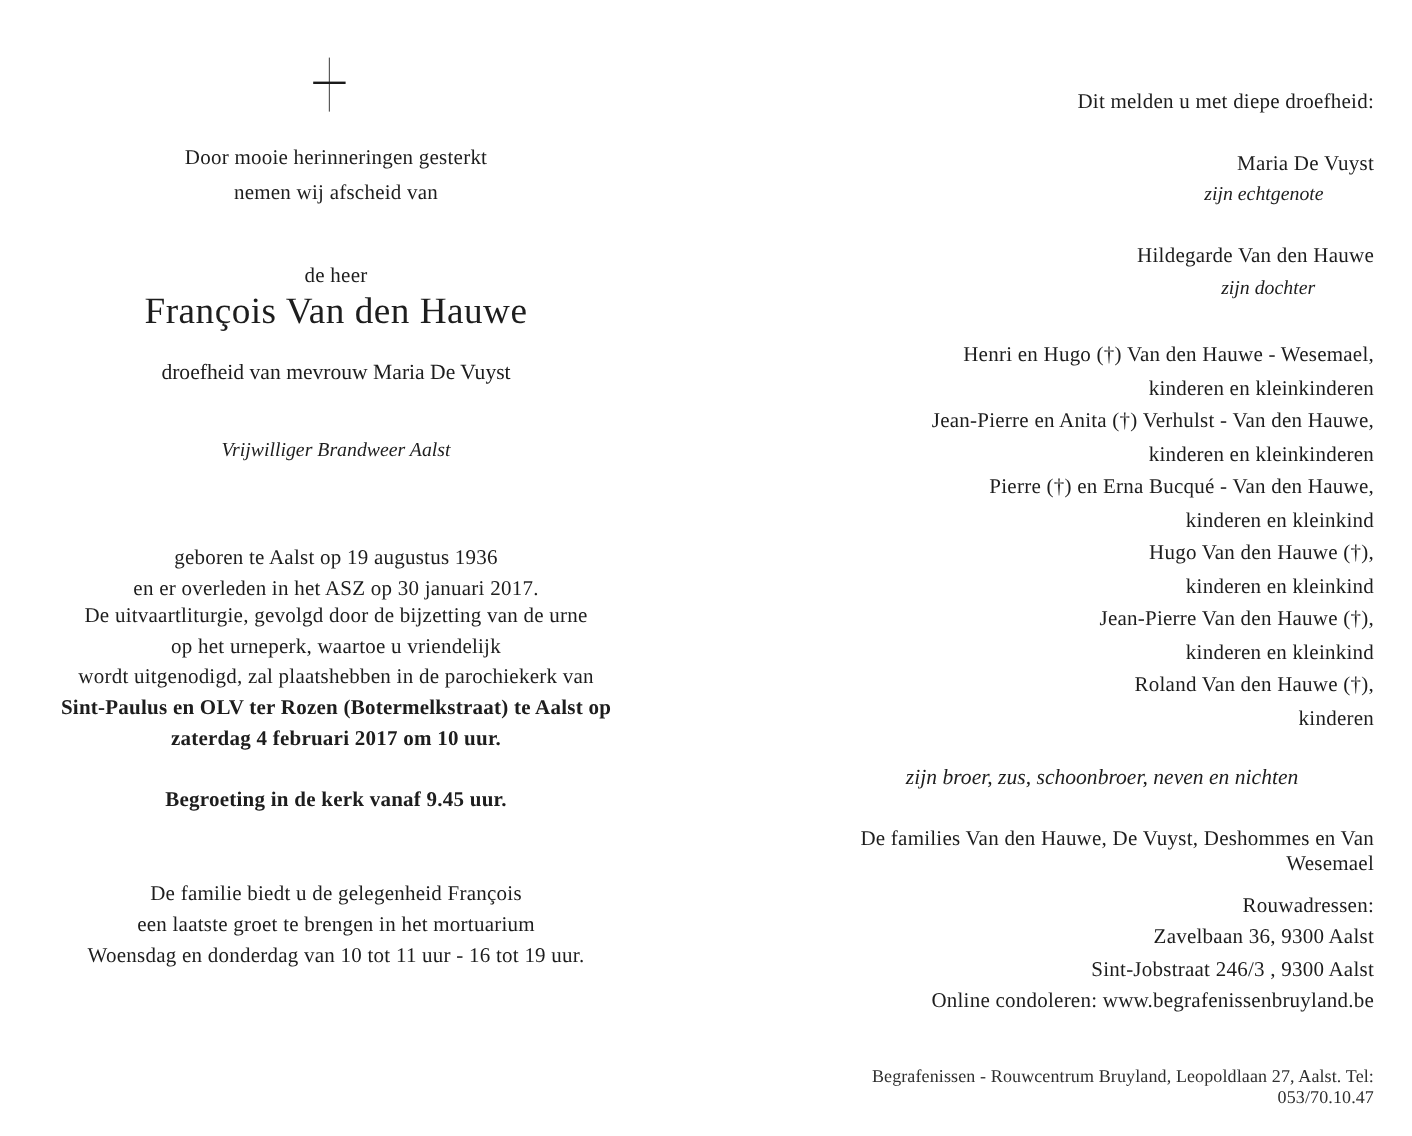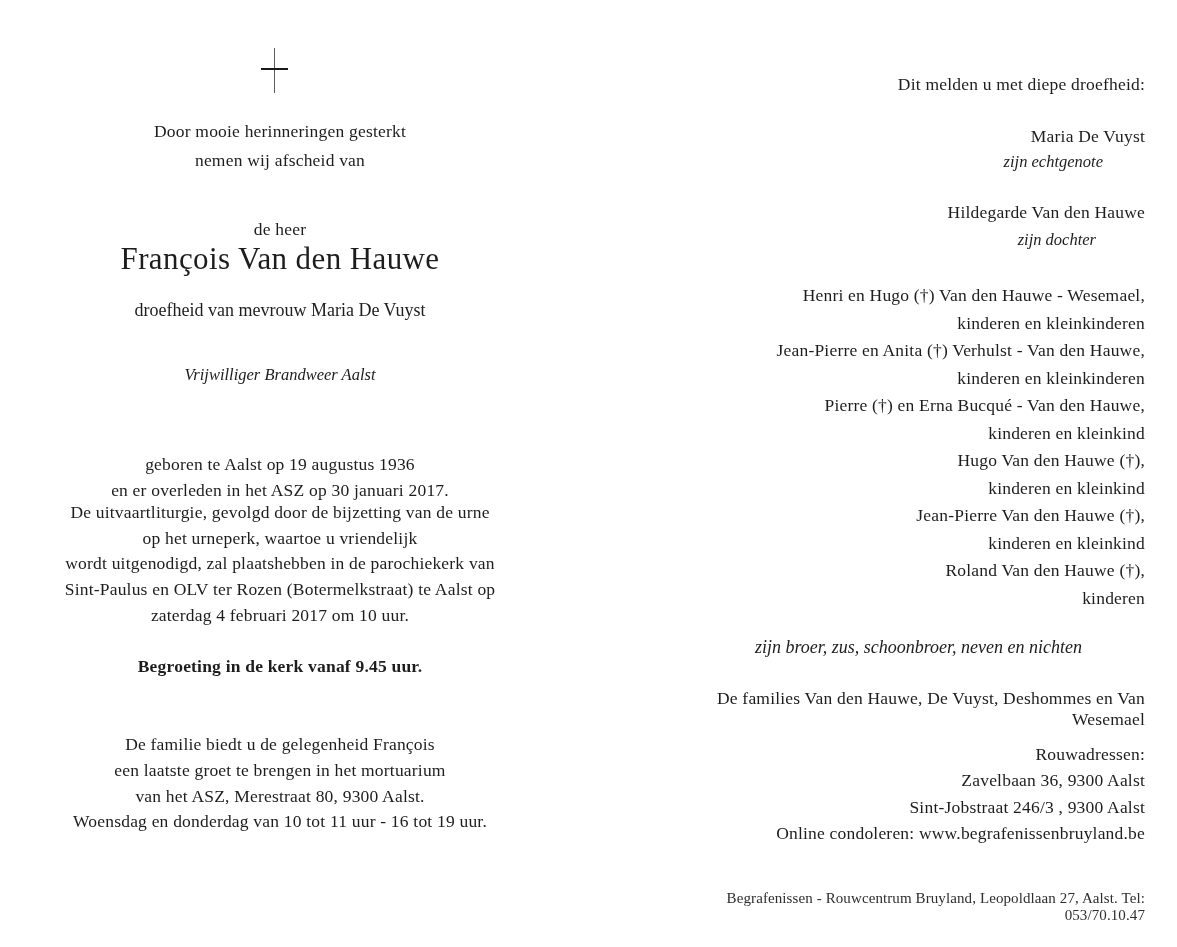--- a/index.html
+++ b/index.html
@@ -54,21 +54,21 @@
   .deceased-name {
     top: 242px;
     font-size: 31px;
     line-height: 34px;
     letter-spacing: 0.4px;
   }
   .spouse-line { top: 300px; font-size: 18px; }
   .affiliation { top: 365px; font-size: 16.5px; font-style: italic; }
   .life-dates { top: 423px; line-height: 26px; margin-top: 28px; }
   .service { top: 500px; line-height: 25.7px; }
-  .bold { font-weight: normal; }
+  .bold { font-weight: bold; }
   .greeting { top: 656px; font-weight: bold; }
   .mortuary { top: 732px; line-height: 25.8px; }
 
   
   .rcol {
     left: 645px;
     width: 500px;
     text-align: right;
   }
   .announcement { top: 74px; }
@@ -137,21 +137,20 @@
   <div>wordt uitgenodigd, zal plaatshebben in de parochiekerk van</div>
   <div class="bold">Sint-Paulus en OLV ter Rozen (Botermelkstraat) te Aalst op</div>
   <div class="bold">zaterdag 4 februari 2017 om 10 uur.</div>
 </div>
 
 <div class="abs lcol body-text greeting">Begroeting in de kerk vanaf 9.45 uur.</div>
 
 <div class="abs lcol body-text mortuary">
   <div>De familie biedt u de gelegenheid François</div>
   <div>een laatste groet te brengen in het mortuarium</div>
-  <div>van het ASZ, Merestraat 80, 9300 Aalst.</div>
   <div>Woensdag en donderdag van 10 tot 11 uur - 16 tot 19 uur.</div>
 </div>
 
 <div class="abs rcol body-text announcement">Dit melden u met diepe droefheid:</div>
 
 <div class="abs rcol body-text mourner-1">Maria De Vuyst</div>
 <div class="abs rcol relation-1">zijn echtgenote</div>
 
 <div class="abs rcol body-text mourner-2">Hildegarde Van den Hauwe</div>
 <div class="abs rcol relation-2">zijn dochter</div>

